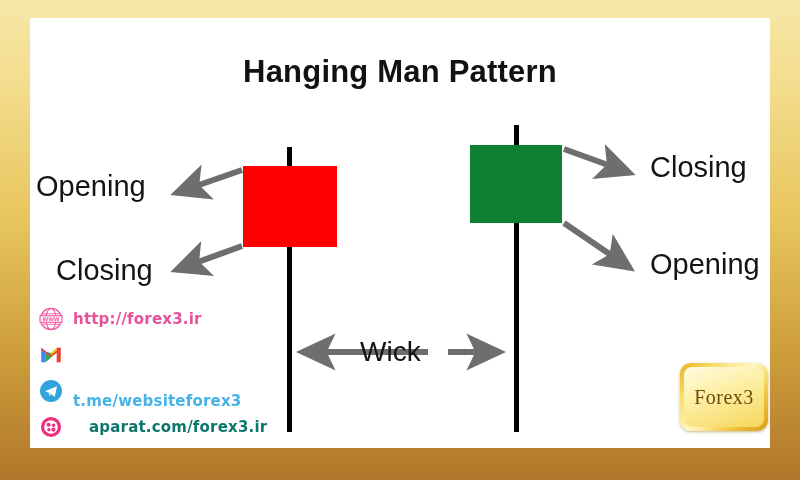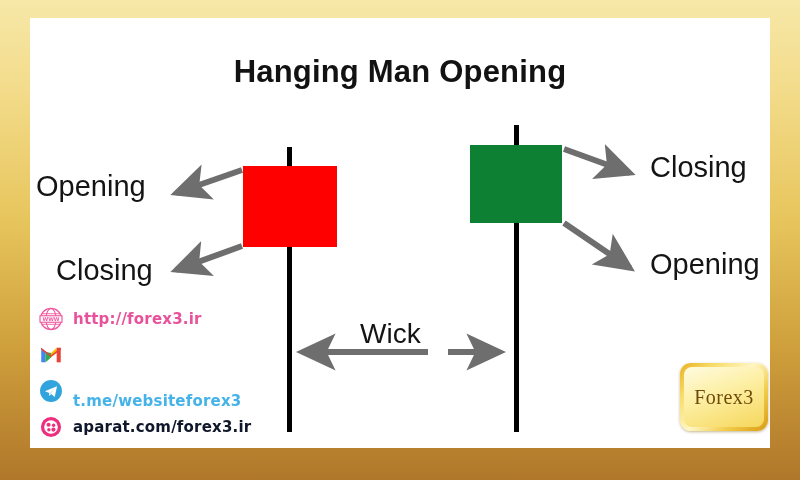--- a/index.html
+++ b/index.html
@@ -27,33 +27,33 @@
   #red-body{left:213px;top:148px;width:94px;height:81px;background:#ff0000;}
   #red-wick{left:257px;top:129px;height:285px;}
   #green-body{left:440px;top:127px;width:92px;height:78px;background:#0e8033;}
   #green-wick{left:484px;top:107px;height:307px;}
   
   .lbl{position:absolute;font-size:29px;color:#141414;white-space:nowrap;}
   #lbl-open-left{left:6px;top:152px;}
   #lbl-close-left{left:26px;top:236px;}
   #lbl-close-right{left:620px;top:133px;}
   #lbl-open-right{left:620px;top:230px;}
-  #lbl-wick{left:330px;top:300px;font-size:28px;text-align:center;}
+  #lbl-wick{left:330px;top:318px;font-size:28px;text-align:center;}
   
   #arrows{position:absolute;left:0;top:0;width:740px;height:430px;pointer-events:none;}
   
   #contact{position:absolute;left:8px;top:288px;display:flex;flex-direction:column;gap:10px;}
   .crow{display:flex;align-items:center;gap:9px;height:26px;}
   .cico{width:26px;height:26px;flex:0 0 26px;display:block;}
   .ctxt{font-size:15px;font-weight:bold;letter-spacing:.2px;white-space:nowrap;
         font-family:"DejaVu Sans", sans-serif;}
   .c-web{color:#e8529a;}
   .c-mail{color:#f0a32a;}
   .c-tg{color:#45b3e8;margin-top:20px;}
-  .c-ap{color:#0f172a;}
+  .c-ap{color:#0f766e;margin-left:16px;}
   
   #logo{
     position:absolute;left:650px;top:345px;width:88px;height:68px;
     border-radius:11px;
     background:linear-gradient(135deg,#e8b021 0%,#f7dc68 22%,#fff6c4 48%,#f2cc49 72%,#d99a14 100%);
     box-shadow:0 1px 3px rgba(120,90,10,.45);
     display:flex;align-items:center;justify-content:center;
     box-sizing:border-box;padding:4px;
   }
   #logo-inner{
@@ -65,21 +65,21 @@
     font-family:"Liberation Serif", serif;font-size:20px;color:#6d4a08;
     letter-spacing:.5px;
   }
 </style>
 </head>
 <body>
 
 <div id="frame">
   <div id="canvas">
 
-    <div class="title">Hanging Man Opening</div>
+    <div class="title">Hanging Man Pattern</div>
 
     <div id="red-wick" class="wick"></div>
     <div id="red-body" class="body"></div>
 
     <div id="green-wick" class="wick"></div>
     <div id="green-body" class="body"></div>
 
     <svg id="arrows" viewBox="0 0 740 430">
       <defs>
         <marker id="ah" markerWidth="7" markerHeight="7" refX="5.6" refY="3.5" orient="auto" markerUnits="strokeWidth">

